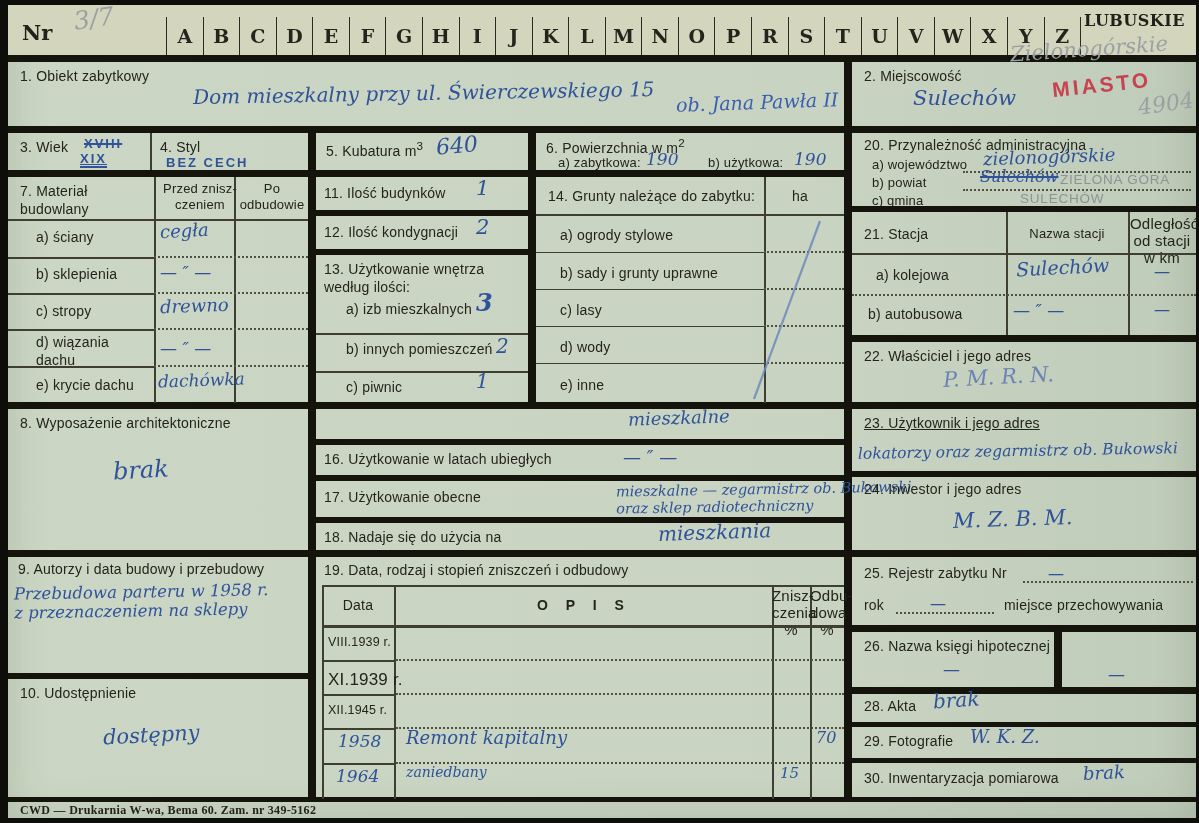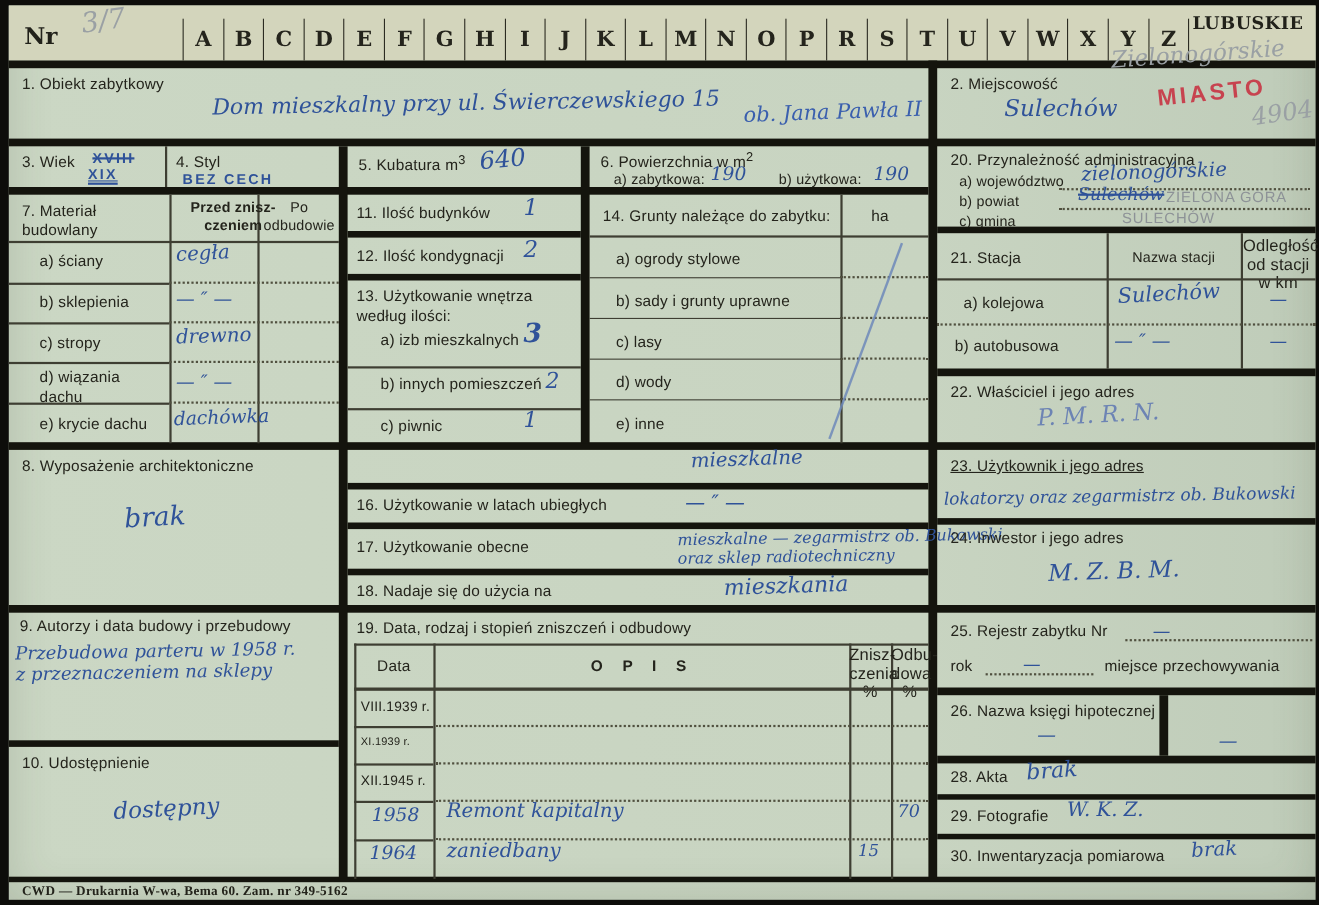--- a/index.html
+++ b/index.html
@@ -116,21 +116,21 @@
   <span class="a hw strike" style="left:972px;top:163px;font-size:16px;">Sulechów</span>
   <span class="a lbl pencil" style="left:1052px;top:167px;font-size:13.5px;letter-spacing:.8px;">ZIELONA GÓRA</span>
   <span class="a lbl sm" style="left:864px;top:188px;">c) gmina</span>
   <div class="a dot" style="left:955px;top:202px;width:228px;"></div>
   <span class="a lbl pencil" style="left:1012px;top:186px;font-size:13.5px;letter-spacing:.8px;">SULECHÓW</span>
   <div class="a rule" style="left:844px;top:201px;width:344px;height:6px;"></div>
 
   <span class="a lbl" style="left:12px;top:178px;width:128px;">7. Materiał budowlany</span>
   <div class="a thin" style="left:146px;top:172px;width:2px;height:226px;"></div>
   <div class="a thin" style="left:226px;top:172px;width:2px;height:226px;"></div>
-  <span class="a lbl sm pre ctr" style="left:160px;top:176px;width:88px;font-weight:bold;">Przed znisz-
+  <span class="a lbl sm pre ctr" style="left:148px;top:176px;width:88px;">Przed znisz-
 czeniem</span>
   <span class="a lbl sm ctr" style="left:230px;top:176px;width:68px;">Po odbudowie</span>
   <div class="a thin" style="left:0;top:214px;width:300px;height:2px;"></div>
   <div class="a thin" style="left:0;top:252px;width:146px;height:1.5px;"></div>
   <div class="a dot" style="left:146px;top:251px;width:154px;"></div>
   <div class="a thin" style="left:0;top:288px;width:146px;height:1.5px;"></div>
   <div class="a dot" style="left:146px;top:287px;width:154px;"></div>
   <div class="a thin" style="left:0;top:324px;width:146px;height:1.5px;"></div>
   <div class="a dot" style="left:146px;top:323px;width:154px;"></div>
   <div class="a thin" style="left:0;top:361px;width:146px;height:1.5px;"></div>
@@ -249,27 +249,27 @@
   <div class="a thin" style="left:314px;top:620px;width:522px;height:3px;"></div>
   <div class="a thin" style="left:314px;top:655px;width:72px;height:1.5px;"></div>
   <div class="a dot" style="left:388px;top:654px;width:448px;"></div>
   <div class="a thin" style="left:314px;top:689px;width:72px;height:1.5px;"></div>
   <div class="a dot" style="left:388px;top:688px;width:448px;"></div>
   <div class="a thin" style="left:314px;top:723px;width:72px;height:1.5px;"></div>
   <div class="a dot" style="left:388px;top:722px;width:448px;"></div>
   <div class="a thin" style="left:314px;top:758px;width:72px;height:1.5px;"></div>
   <div class="a dot" style="left:388px;top:757px;width:448px;"></div>
   <span class="a lbl" style="left:320px;top:630px;font-size:12.5px;">VIII.1939 r.</span>
-  <span class="a lbl" style="left:320px;top:664px;font-size:10px;">XI.1939 r.</span>
+  <span class="a lbl" style="left:320px;top:664px;font-size:17px;">XI.1939 r.</span>
   <span class="a lbl" style="left:320px;top:698px;font-size:12.5px;">XII.1945 r.</span>
   <span class="a hw" style="left:330px;top:727px;font-size:17px;">1958</span>
   <span class="a hw" style="left:398px;top:723px;font-size:18px;">Remont kapitalny</span>
   <span class="a hw" style="left:808px;top:724px;font-size:16px;">70</span>
   <span class="a hw" style="left:328px;top:762px;font-size:17px;">1964</span>
-  <span class="a hw" style="left:398px;top:759px;font-size:18px;">zaniedbany</span>
+  <span class="a hw" style="left:398px;top:759px;font-size:14px;">zaniedbany</span>
   <span class="a hw" style="left:772px;top:760px;font-size:15px;">15</span>
 
   <span class="a lbl" style="left:856px;top:560px;">25. Rejestr zabytku Nr</span>
   <div class="a dot" style="left:1015px;top:576px;width:170px;"></div>
   <span class="a hw" style="left:1040px;top:560px;font-size:16px;">—</span>
   <span class="a lbl" style="left:856px;top:592px;">rok</span>
   <div class="a dot" style="left:888px;top:607px;width:98px;"></div>
   <span class="a hw" style="left:922px;top:590px;font-size:16px;">—</span>
   <span class="a lbl" style="left:996px;top:592px;">miejsce przechowywania</span>
   <div class="a rule" style="left:844px;top:620px;width:344px;height:7px;"></div>

